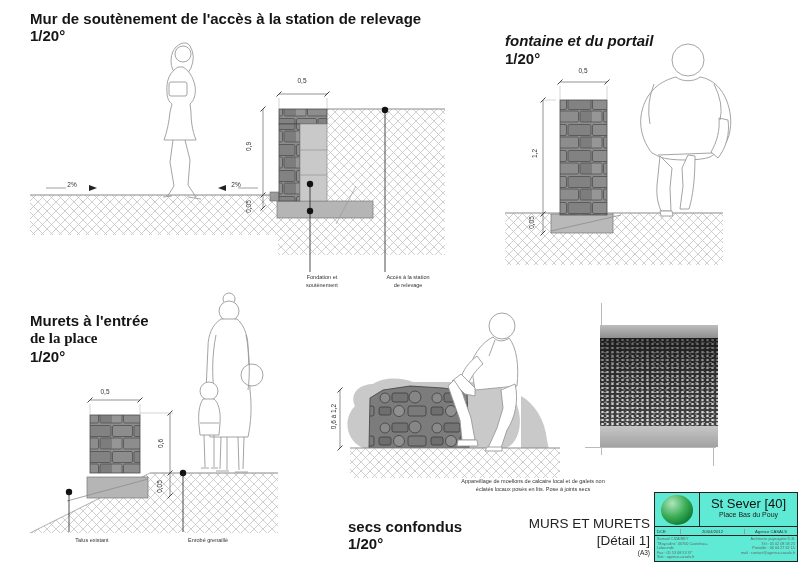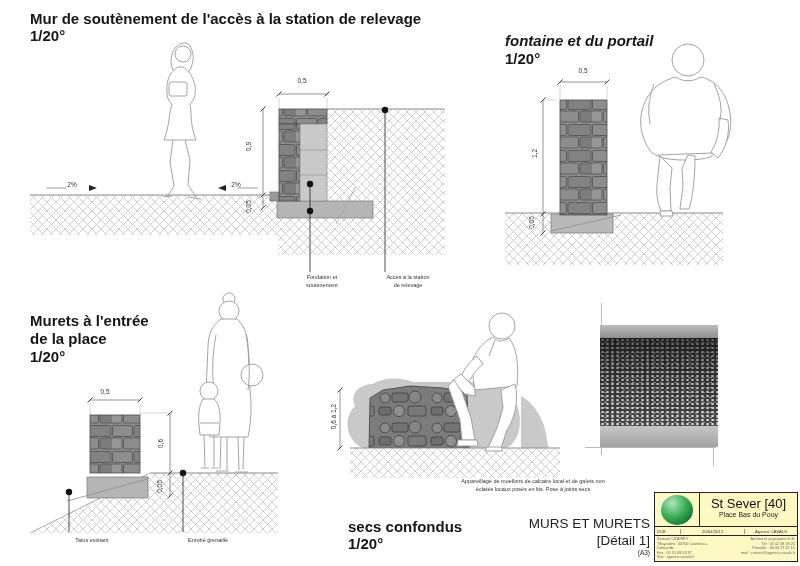--- a/index.html
+++ b/index.html
@@ -19,21 +19,21 @@
     background-image:
       linear-gradient(to bottom, rgba(10,10,10,.62) 0%, rgba(10,10,10,.25) 45%, rgba(150,150,150,.10) 100%),
       radial-gradient(#ededed 1px, transparent 1.5px),
       radial-gradient(#a5a5a5 1px, transparent 1.4px),
       radial-gradient(#6d6d6d 1.2px, transparent 1.7px);
     background-size:100% 100%, 5px 4px, 7px 5px, 6px 6px;
     background-position:0 0, 0 0, 2px 2px, 3px 1px;}
   .photo .band-bottom{height:21px;background:linear-gradient(#c6c6c6,#a2a2a2);}
   .cropline{background:#b9b9b9;}
   
-  .tblock{left:654px;top:492px;width:144px;height:70px;border:1px solid #222;background:#fef9c3;
+  .tblock{left:654px;top:492px;width:144px;height:70px;border:1px solid #222;background:#5eead4;
           display:flex;flex-direction:column;box-sizing:border-box;}
   .tb-r1{height:38px;display:flex;}
   .tb-logo{width:44px;border-right:1px solid #222;display:flex;align-items:center;justify-content:center;}
   .sphere{width:32px;height:30px;border-radius:50%;
           background:radial-gradient(circle at 35% 28%, #aee6bd, #3dae57 45%, #0e7a33 78%, #0a5c26);}
   .tb-main{flex:1;text-align:center;}
   .tb-proj{font-size:13px;margin-top:3px;color:#111;}
   .tb-loc{font-size:7px;color:#222;}
   .tb-r2{height:9px;border-top:1px solid #222;display:flex;font-size:4.2px;color:#333;align-items:center;}
   .tb-r2 .c1{width:26px;border-right:1px solid #999;padding-left:2px;box-sizing:border-box;}
@@ -180,21 +180,21 @@
       <path d="M188,135 L195,136 C195,158 193,176 189,189 L180,189 L183,166 L182,148 Z"></path>
       <path d="M160,191 L172,191 L173,196 L161,196 Z"></path>
     </g>
   </svg>
 
   <div class="abs dim" style="left:568px;top:67px;width:30px;">0,5</div>
   <div class="abs dim rot" style="left:522px;top:150px;width:24px;">1,2</div>
   <div class="abs dim rot" style="left:517px;top:219px;width:28px;">0,05</div>
 
   <div class="abs t" style="left:30px;top:312px;">Murets à l'entrée</div>
-  <div class="abs t" style="left:30px;top:330px;">de la place</div>
+  <div class="abs t" style="left:30px;top:330px;font-family:Liberation Serif, serif;">de la place</div>
   <div class="abs t" style="left:30px;top:348px;">1/20°</div>
 
   <svg class="abs" style="left:20px;top:295px;" width="280" height="260">
     <polygon points="130,178 258,178 258,238 10,238" fill="url(#hatch)"></polygon>
     <line x1="130" y1="178" x2="258" y2="178" stroke="#8a8a8a" stroke-width="1"></line>
     <line x1="10" y1="238" x2="130" y2="178" stroke="#9a9a9a" stroke-width="0.8"></line>
     <rect x="67" y="182" width="61" height="21" fill="#b5b5b5" stroke="#777" stroke-width="0.7"></rect>
     <line x1="47" y1="206" x2="128" y2="184" stroke="#8d8d8d" stroke-width="0.8"></line>
     <rect x="70" y="120" width="50" height="58" fill="url(#stoneP)" stroke="#4d4d4d" stroke-width="0.8"></rect>
 

